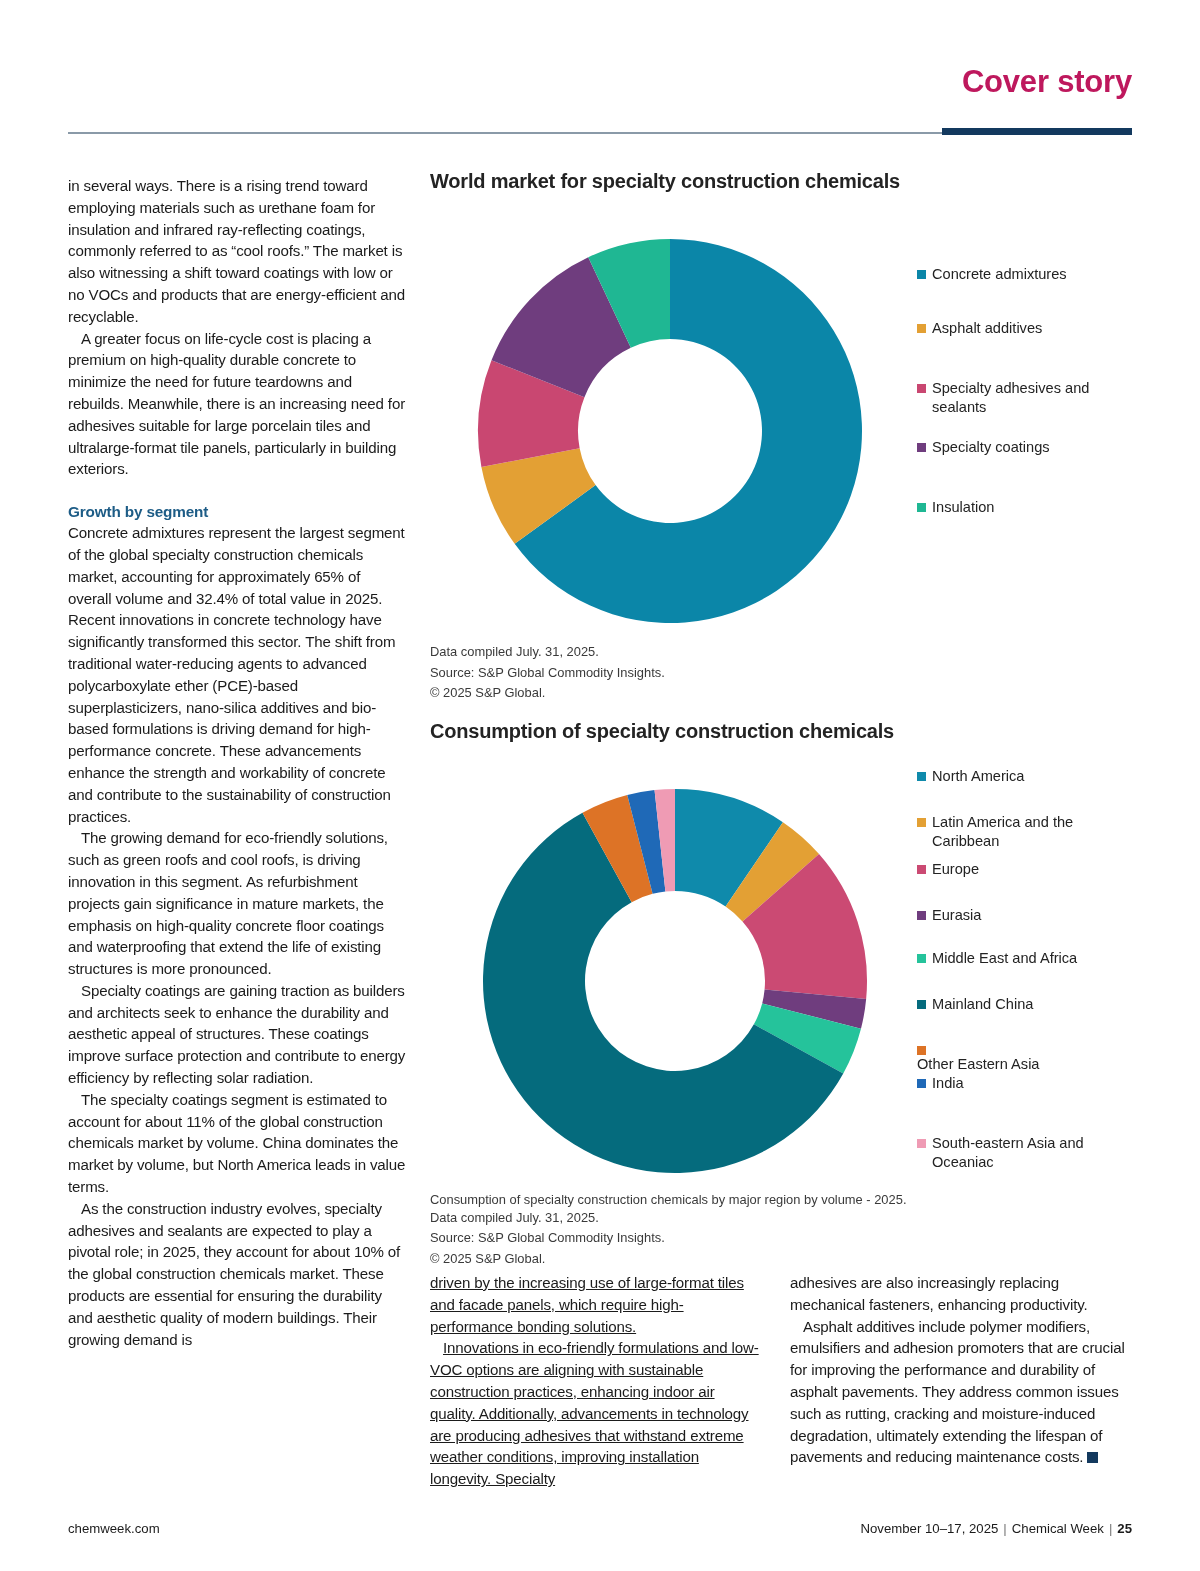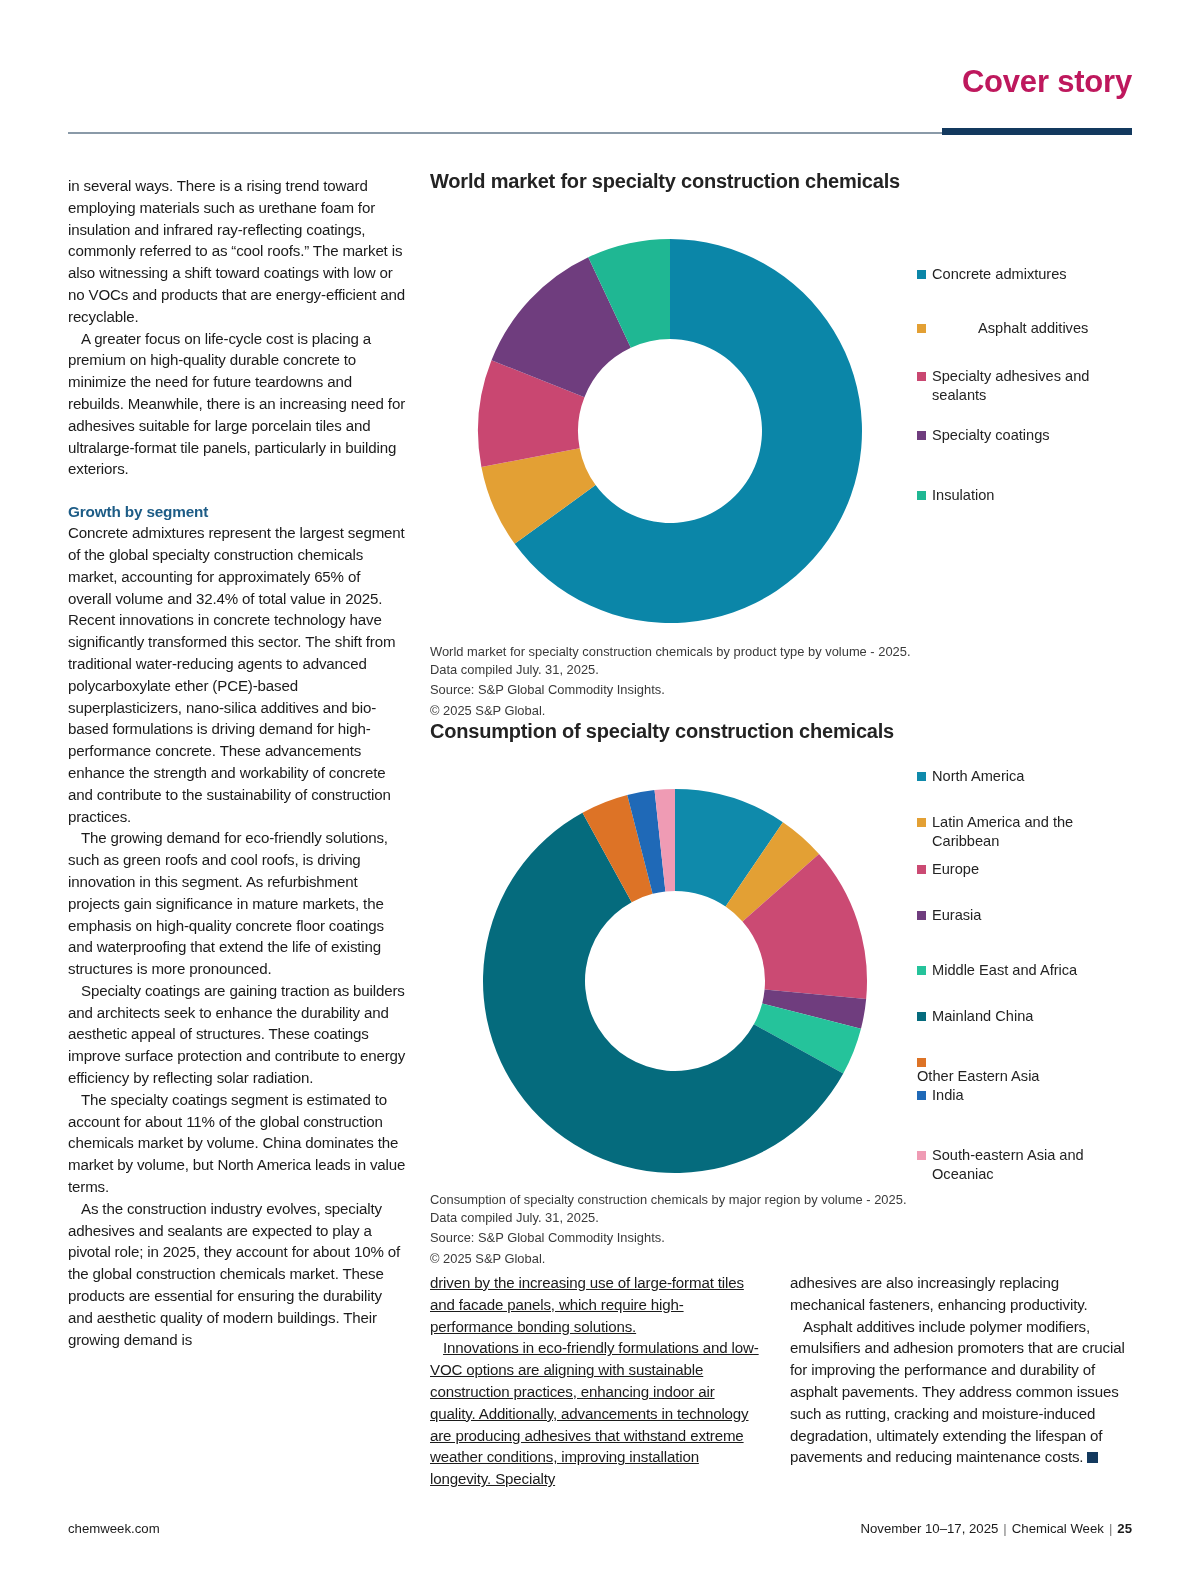--- a/index.html
+++ b/index.html
@@ -132,40 +132,39 @@
           <path d="M 5.700423930045886 117.98860620022955 A 96 96 0 0 1 10.741457354727856 64.66004294227096 L 57.23028164914043 83.06627057650483 A 46 46 0 0 0 54.81478646648032 108.61954047094333 Z" fill="#c94771"></path>
           <path d="M 10.741457354727856 64.66004294227096 A 96 96 0 0 1 59.125188009752996 13.136602963262135 L 80.41415258800664 58.37795558656311 A 46 46 0 0 0 57.23028164914043 83.06627057650483 Z" fill="#6f3d7e"></path>
           <path d="M 59.125188009752996 13.136602963262135 A 96 96 0 0 1 99.99999999999999 4 L 99.99999999999999 54 A 46 46 0 0 0 80.41415258800664 58.37795558656311 Z" fill="#1fb793"></path>
         </svg>
     </div>
     <div class="legend" style="left:487px; top:72px; width:220px;">
       <div class="legend-item" style="margin-bottom:35px;">
         <span class="legend-swatch" style="background:#0b86a8;"></span>
         <span class="legend-label">Concrete admixtures</span>
       </div>
-      <div class="legend-item" style="margin-bottom:29px;gap:46px;">
+      <div class="legend-item" style="margin-bottom:41px;">
         <span class="legend-swatch" style="background:#e3a034;"></span>
         <span class="legend-label">Asphalt additives</span>
       </div>
       <div class="legend-item" style="margin-bottom:21px;">
         <span class="legend-swatch" style="background:#c94771;"></span>
         <span class="legend-label">Specialty adhesives and sealants</span>
       </div>
       <div class="legend-item" style="margin-bottom:41px;">
         <span class="legend-swatch" style="background:#6f3d7e;"></span>
         <span class="legend-label">Specialty coatings</span>
       </div>
       <div class="legend-item">
         <span class="legend-swatch" style="background:#1fb793;"></span>
         <span class="legend-label">Insulation</span>
       </div>
     </div>
   </div>
   <div class="chart-caption" style="margin-top:20px;">
-    <span class="cap-line">World market for specialty construction chemicals by product type by volume - 2025.</span>
     <span class="cap-line">Data compiled July. 31, 2025.</span>
     <span class="cap-gap"></span>
     <span class="cap-line">Source: S&amp;P Global Commodity Insights.</span>
     <span class="cap-gap"></span>
     <span class="cap-line">© 2025 S&amp;P Global.</span>
   </div>
 </div>
 
 <div class="chart-block" style="left:430px; top:720px; width:710px;">
   <div class="chart-title">Consumption of specialty construction chemicals</div>
@@ -189,21 +188,21 @@
         <span class="legend-label">North America</span>
       </div>
       <div class="legend-item" style="margin-bottom:9px;">
         <span class="legend-swatch" style="background:#e3a034;"></span>
         <span class="legend-label">Latin America and the Caribbean</span>
       </div>
       <div class="legend-item" style="margin-bottom:27px;">
         <span class="legend-swatch" style="background:#cb4a73;"></span>
         <span class="legend-label">Europe</span>
       </div>
-      <div class="legend-item" style="margin-bottom:36px;">
+      <div class="legend-item" style="margin-bottom:24px;">
         <span class="legend-swatch" style="background:#6f3d7e;"></span>
         <span class="legend-label">Eurasia</span>
       </div>
       <div class="legend-item" style="margin-bottom:27px;">
         <span class="legend-swatch" style="background:#25c39b;"></span>
         <span class="legend-label">Middle East and Africa</span>
       </div>
       <div class="legend-item" style="margin-bottom:27px;">
         <span class="legend-swatch" style="background:#056b7d;"></span>
         <span class="legend-label">Mainland China</span>

